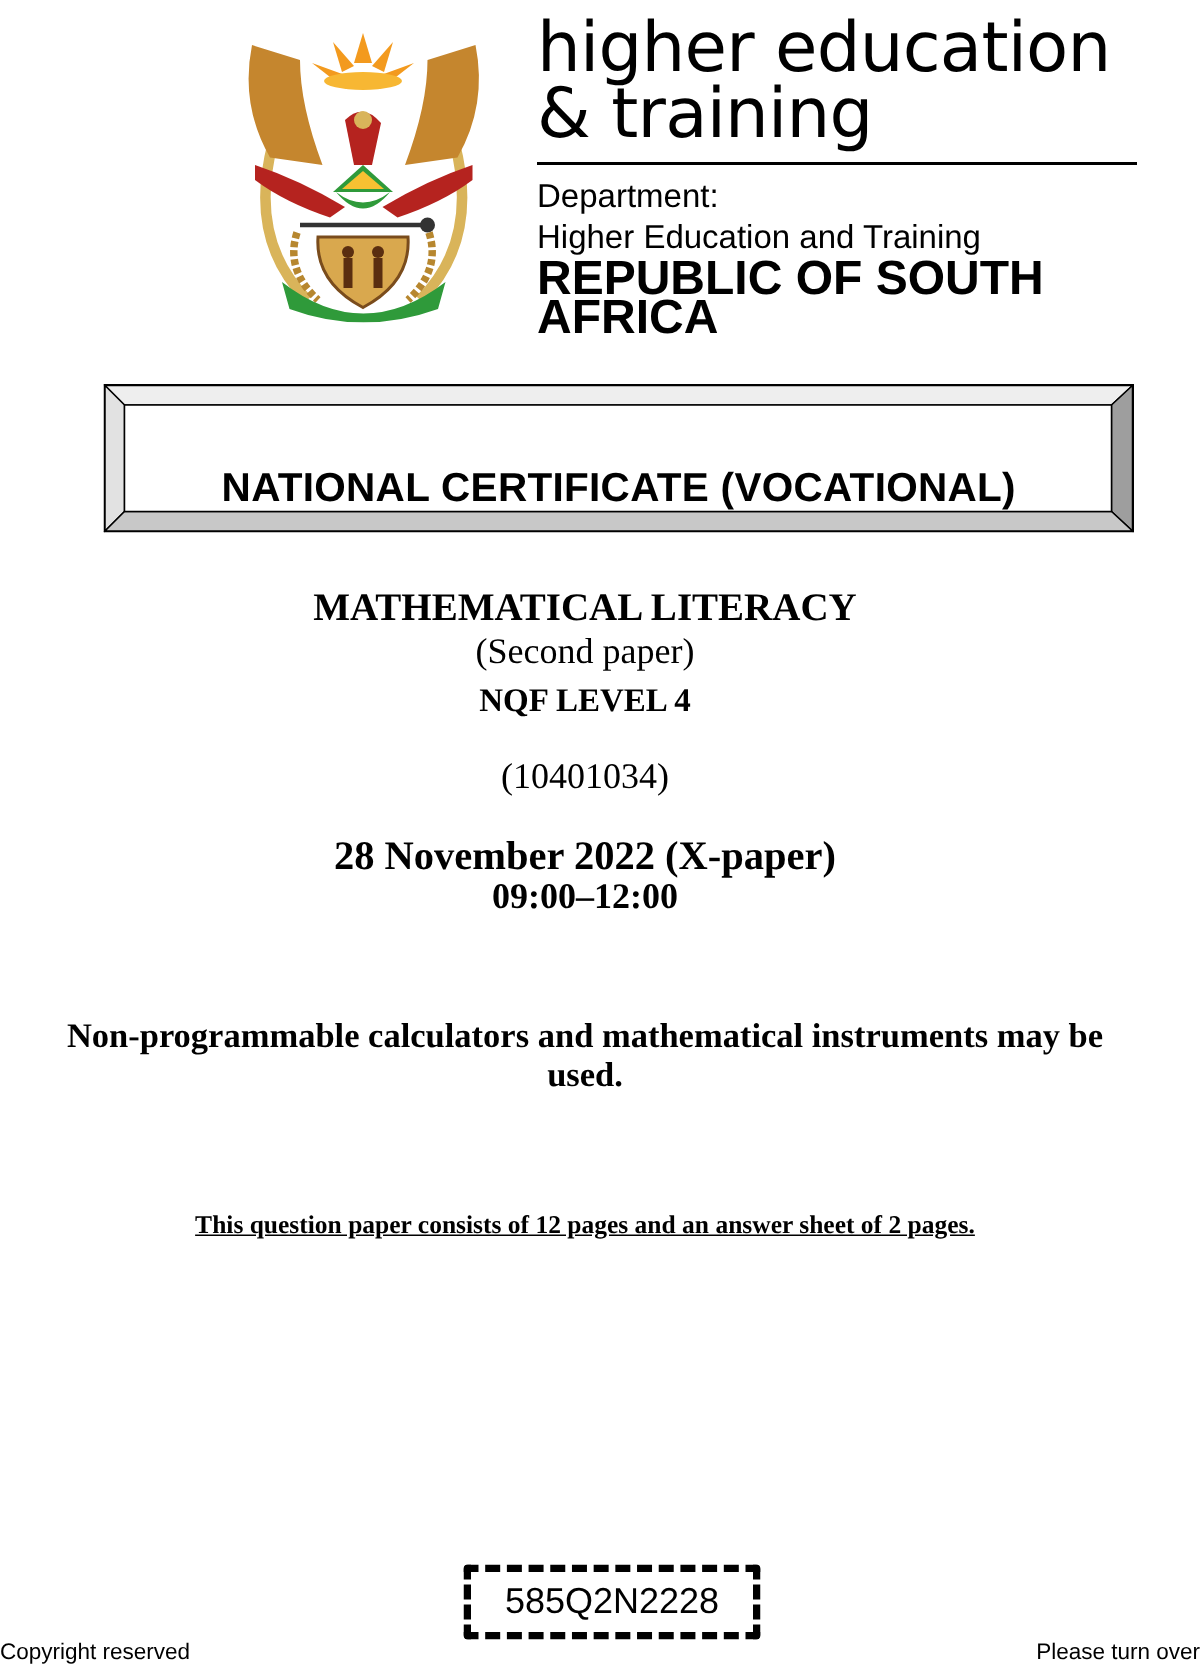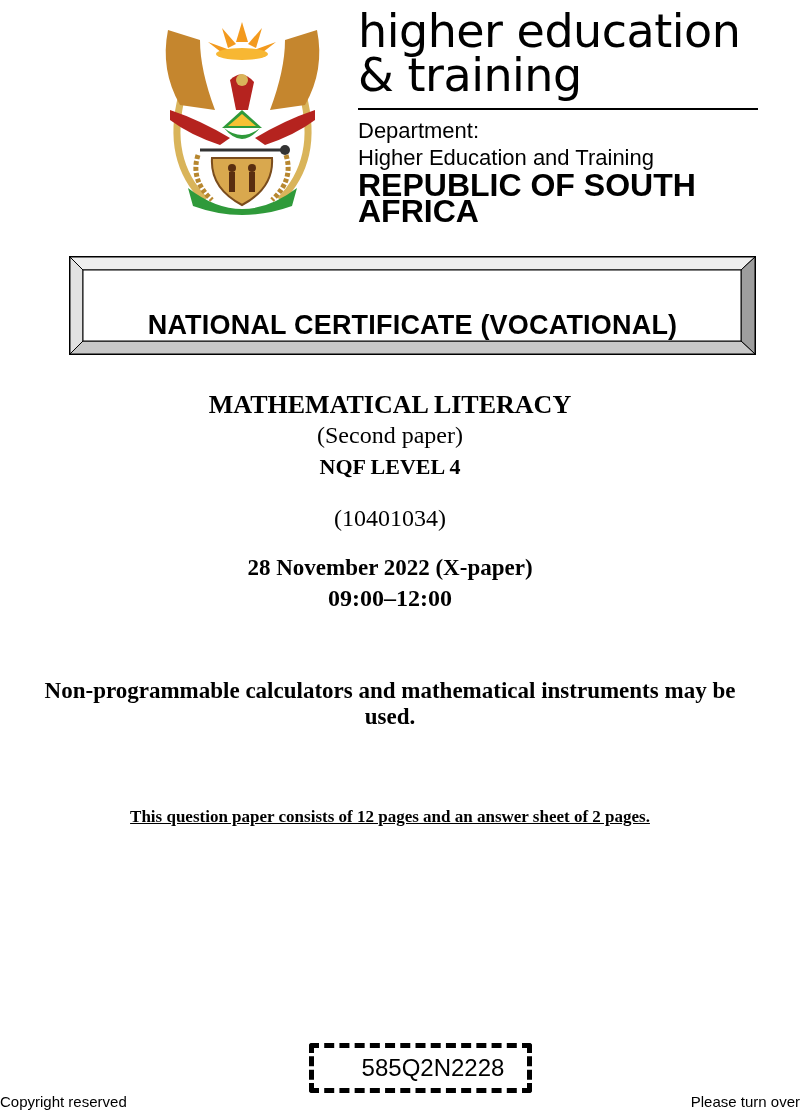--- a/index.html
+++ b/index.html
@@ -21,29 +21,29 @@
   #bevel { left: 69px; top: 256px; width: 687px; height: 99px; }
   #bevel-title { left: 69px; top: 256px; width: 687px; height: 99px; display: flex; align-items: center; justify-content: center;
     font-family: "Liberation Sans", sans-serif; font-weight: bold; font-size: 27px; letter-spacing: 0.2px; margin-top: 20px; }
 
   
   .center { left: 0; width: 696px; text-align: center; font-family: "Liberation Serif", serif; margin-left: 42px; }
   #subject { top: 390px; font-size: 26px; font-weight: bold; }
   #paper { top: 422px; font-size: 24px; }
   #nqf { top: 454px; font-size: 22px; font-weight: bold; text-align: center; }
   #code { top: 505px; font-size: 24px; }
-  #date { top: 555px; font-size: 23px; font-weight: bold; text-align: center; }
+  #date { top: 555px; font-size: 27px; font-weight: bold; text-align: center; }
   #time { top: 585px; font-size: 24px; font-weight: bold; }
   #calc { top: 678px; font-size: 23px; font-weight: bold; }
   #pages { top: 807px; font-size: 17px; font-weight: bold; text-decoration: underline; }
 
   
   #codebox { left: 309px; top: 1043px; width: 188px; height: 40px; border: 5px dashed #000; border-radius: 3px;
     display: flex; align-items: center; justify-content: center;
-    font-family: "Liberation Sans", sans-serif; font-size: 24px; padding-left: 25px; }
+    font-family: "Liberation Sans", sans-serif; font-size: 24px; }
 
   
   .foot { top: 1093px; font-family: "Liberation Sans", sans-serif; font-size: 15px; }
   #copy { left: 0; }
   #turn { right: 0; }
 </style>
 </head>
 <body>
 
 <svg id="coat" class="abs" viewBox="0 0 165 205">

